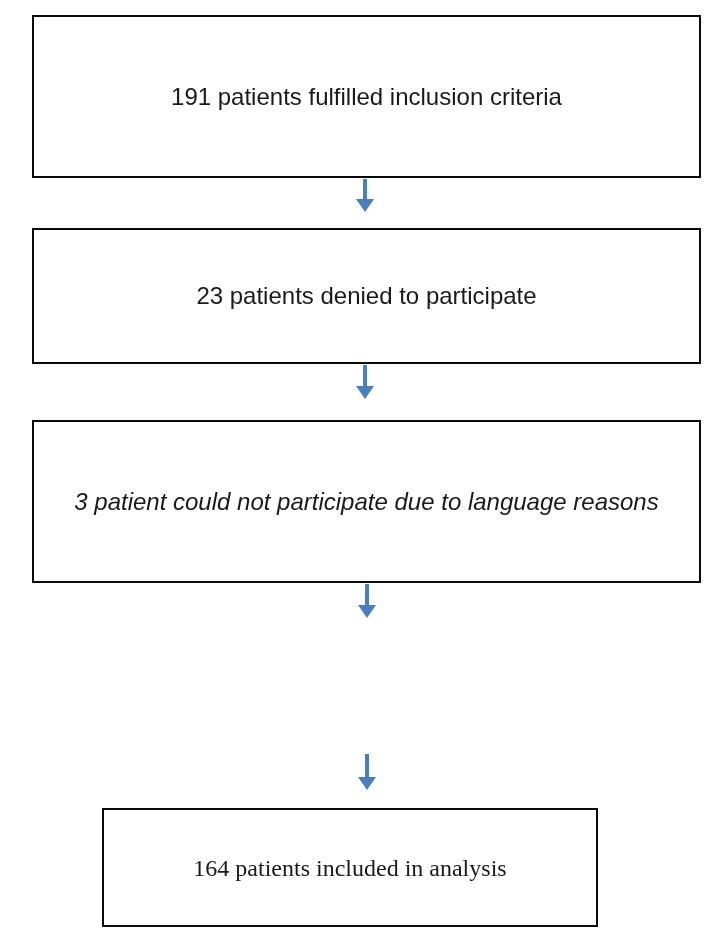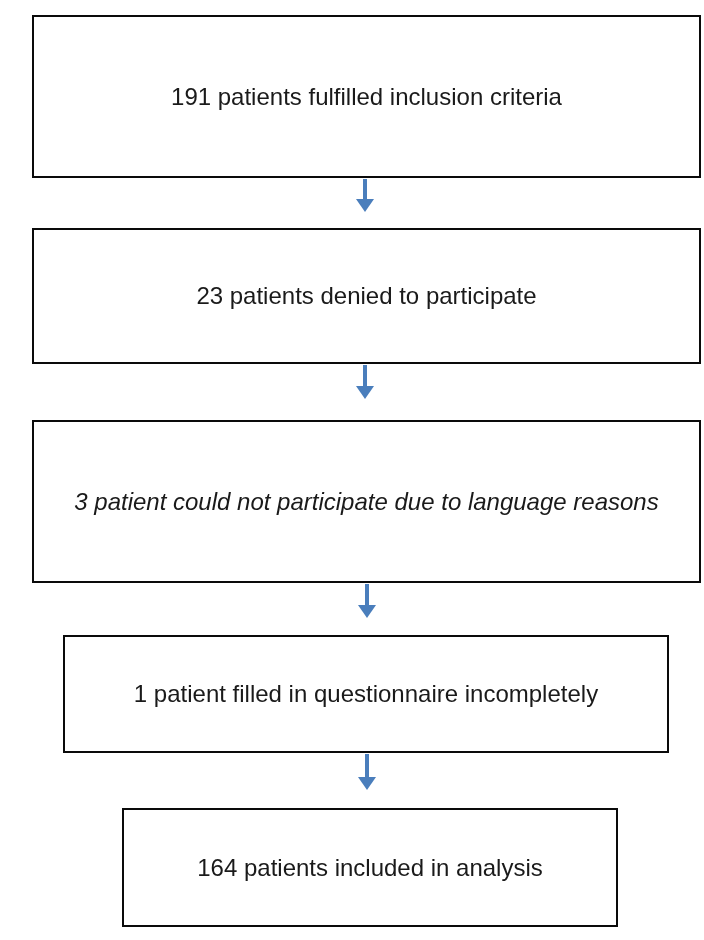--- a/index.html
+++ b/index.html
@@ -27,21 +27,21 @@
     text-align: center;
     font-size: 24px;
     line-height: 1.25;
     color: #1a1a1a;
     padding: 4px 8px;
   }
   .box-1 { left: 17px;  top: 15px;  width: 669px; height: 163px; }
   .box-2 { left: 17px;  top: 228px; width: 669px; height: 136px; }
   .box-3 { left: 17px;  top: 420px; width: 669px; height: 163px; font-style: italic; }
   .box-4 { left: 48px;  top: 635px; width: 606px; height: 118px; }
-  .box-5 { left: 107px; top: 808px; width: 496px; height: 119px; }
+  .box-5 { left: 87px; top: 808px; width: 496px; height: 119px; font-family: Liberation Serif, serif; }
 
   .down-arrow {
     position: absolute;
     width: 18px;
     display: flex;
     flex-direction: column;
     align-items: center;
   }
   .down-arrow .shaft {
     width: 4px;
@@ -85,23 +85,20 @@
 
   <div class="flow-box box-3">
     <span>3 patient could not participate due to language reasons</span>
   </div>
 
   <div class="down-arrow arrow-3">
     <div class="shaft"></div>
     <div class="head"></div>
   </div>
 
-  <div class="flow-box box-4">
-    <span>1 patient filled in questionnaire incompletely</span>
-  </div>
 
   <div class="down-arrow arrow-4">
     <div class="shaft"></div>
     <div class="head"></div>
   </div>
 
   <div class="flow-box box-5">
     <span>164 patients included in analysis</span>
   </div>
 

